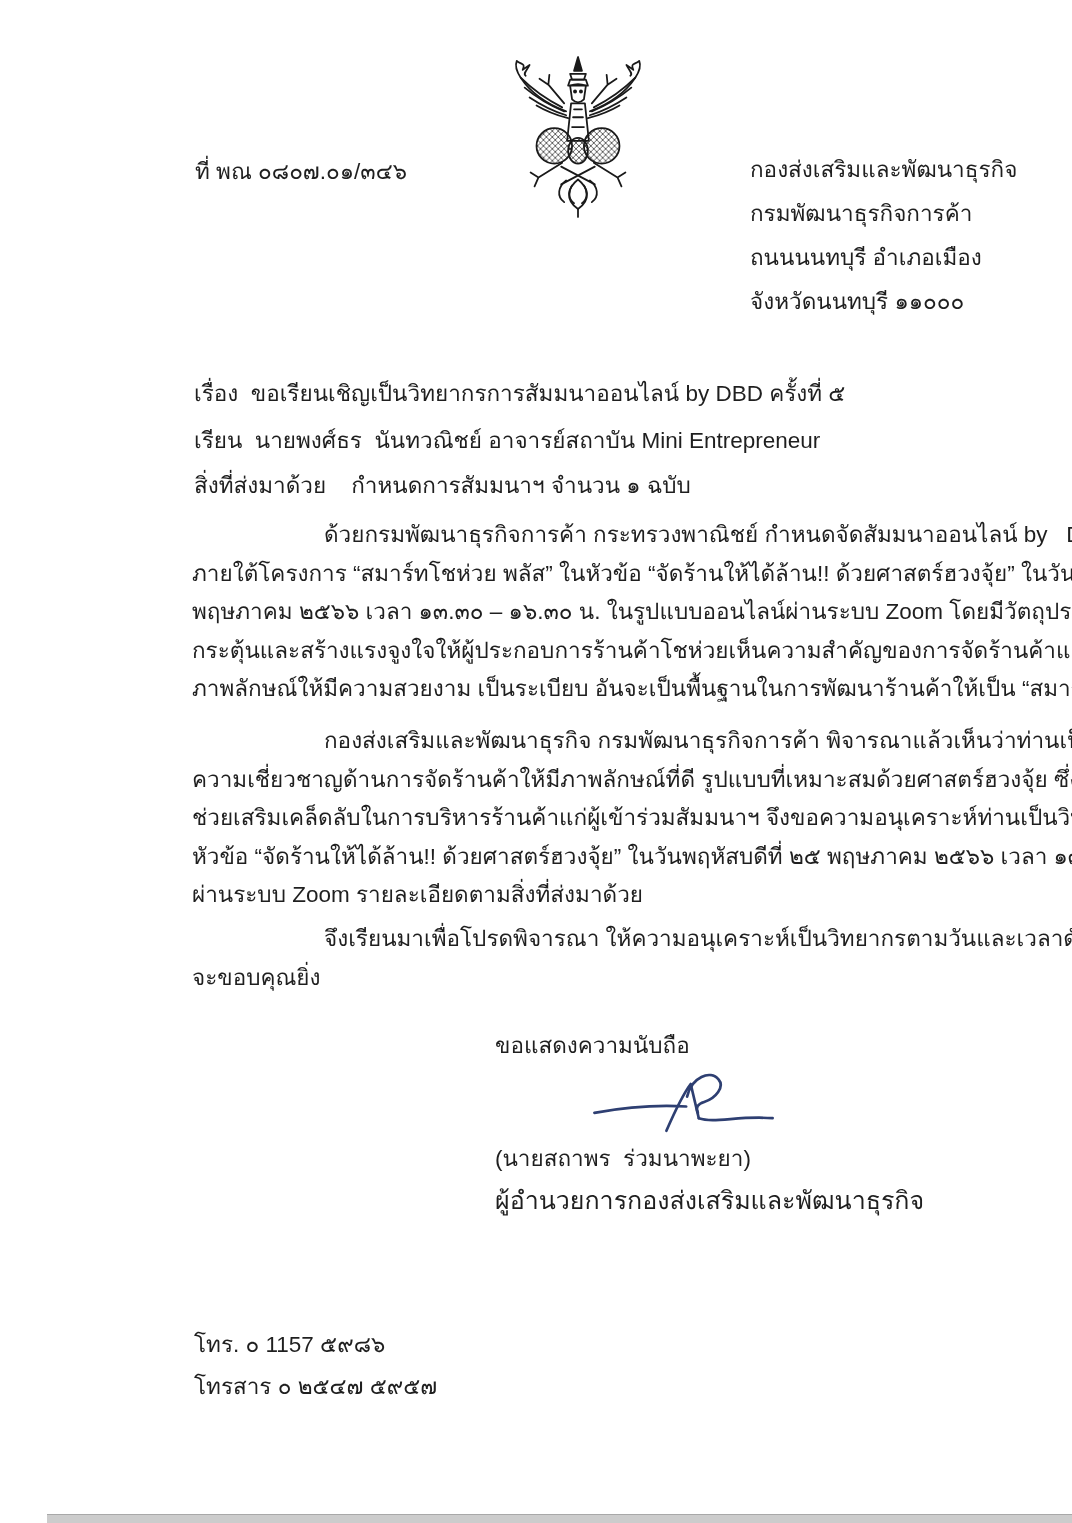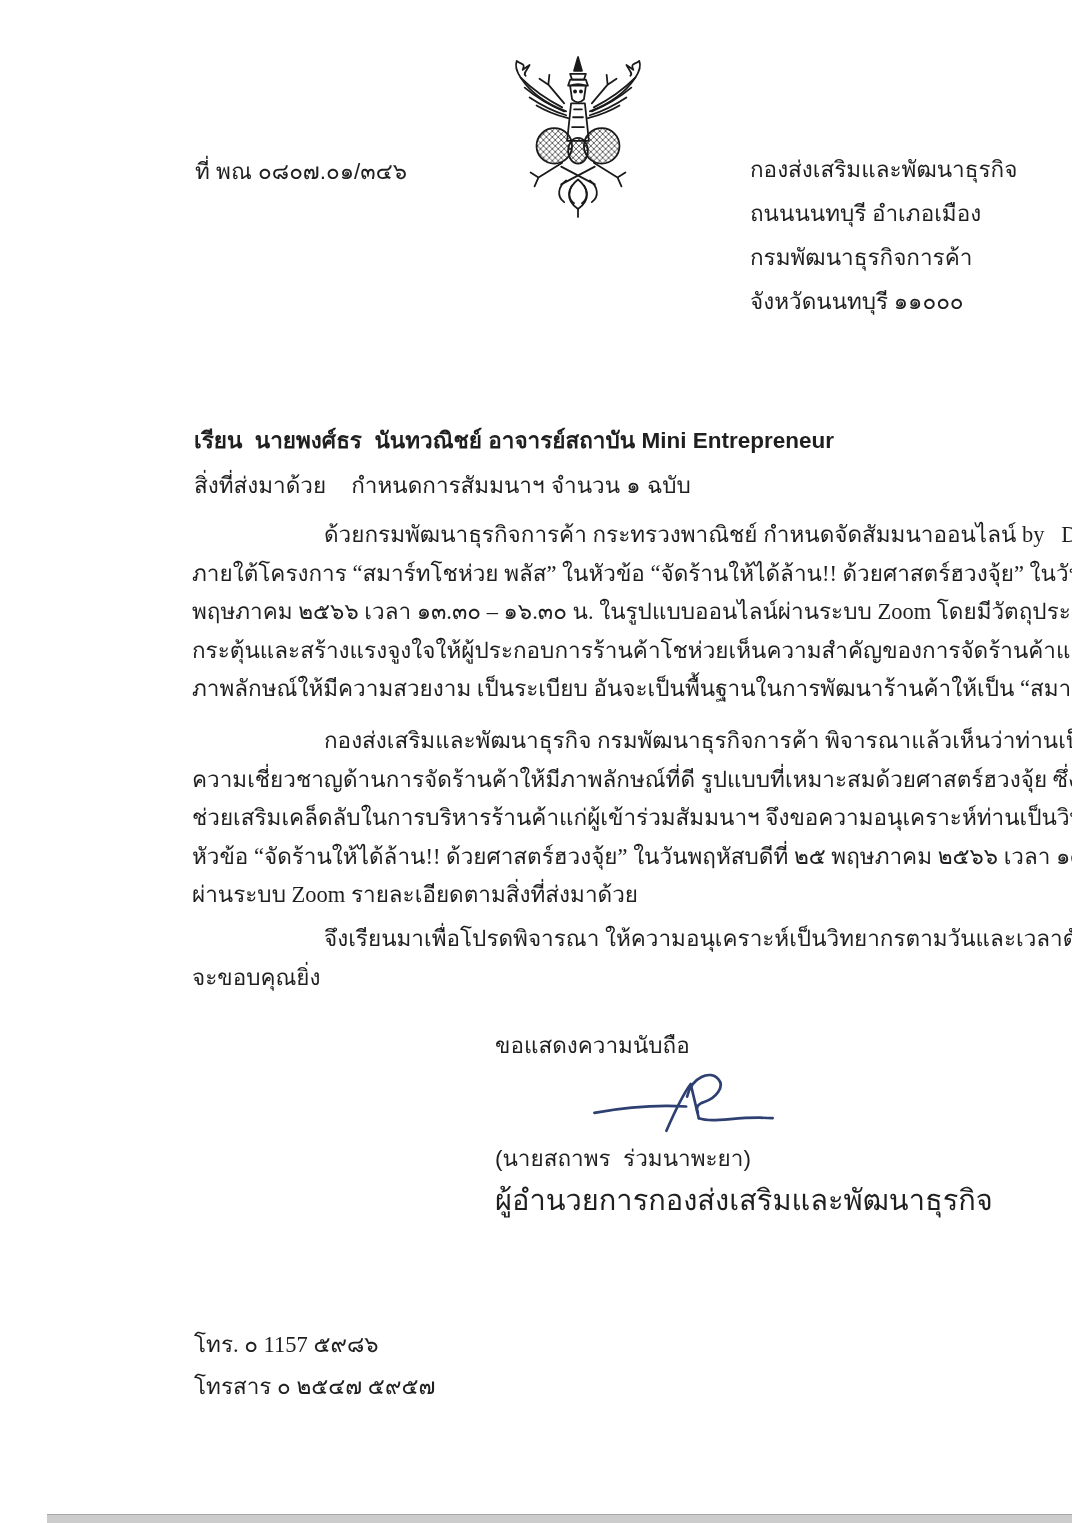--- a/index.html
+++ b/index.html
@@ -8,46 +8,46 @@
     width:1072px;height:1523px;
     background:#ffffff;
     font-family:"Liberation Sans","DejaVu Sans",sans-serif;
     color:#1f1f1f;
     overflow:hidden;
     margin-left:47px;
   }
   .abs{position:absolute;}
   .t{font-size:22.5px;line-height:40px;white-space:pre;}
   
-  .lines .tline{display:block;white-space:pre;font-size:22.5px;font-family:Liberation Serif, serif;}
+  .lines .tline{display:block;white-space:pre;font-size:22.5px;}
   .sender-block .tline{line-height:44px;}
   .para{width:866px;}
   .para .tline{line-height:38.6px;}
   .para .tline:first-child{text-indent:132px;}
   .footer-block .tline{line-height:42px;}
   
   #doc-number{left:148px;top:152px;}
   #garuda{left:452px;top:54px;}
   #sender{left:703px;top:148px;}
   #date-line{left:523px;top:328px;}
   
   #subject-line{left:147px;top:374px;}
-  #recipient-line{left:147px;top:421px;font-weight:bold;}
+  #recipient-line{left:147px;top:421px;}
   #attachment-line{left:147px;top:466px;}
   
   #para-1{left:145px;top:516px;}
   #para-2{left:145px;top:722px;}
   #para-3{left:145px;top:920px;}
   
   #closing{left:448px;top:1026px;width:385px;text-align:left;}
   #closing .salutation{font-size:22.5px;line-height:40px;white-space:pre;}
   #closing .signature{height:72px;color:#2e3f72;}
   #closing .signature svg{display:block;margin:0 auto;}
   #closing .signer-name{font-size:22.5px;line-height:42px;white-space:pre;}
-  #closing .signer-title{font-size:29px;line-height:40px;white-space:pre;}
+  #closing .signer-title{font-size:25px;line-height:40px;white-space:pre;}
   
   #footer{left:147px;top:1324px;}
   
   #bottom-edge{left:0;top:1514px;width:1072px;height:9px;background:#cccccc;border-top:1px solid #a8a8a8;}
 </style>
 </head>
 <body>
 
 <div class="page">
 
@@ -96,26 +96,27 @@
         <path d="M68 128 C60 134 58 144 66 150"></path>
         <path d="M92 128 C100 134 102 144 94 150"></path>
         <path d="M74 133 C70 139 70 147 76 151 M86 133 C90 139 90 147 84 151"></path>
         <path d="M80 157 L80 165"></path>
       </g>
     </svg>
   </div>
 
   <div class="abs lines sender-block" id="sender">
       <div class="tline">กองส่งเสริมและพัฒนาธุรกิจ</div>
+      <div class="tline">กรมพัฒนาธุรกิจการค้า</div>
       <div class="tline">ถนนนนทบุรี อำเภอเมือง</div>
-      <div class="tline">กรมพัฒนาธุรกิจการค้า</div>
       <div class="tline">จังหวัดนนทบุรี ๑๑๐๐๐</div>
     </div>
 
 
+  <div class="abs t" id="subject-line">เรื่อง  ขอเรียนเชิญเป็นวิทยากรการสัมมนาออนไลน์ by DBD ครั้งที่ ๕</div>
   <div class="abs t" id="recipient-line">เรียน  นายพงศ์ธร  นันทวณิชย์ อาจารย์สถาบัน Mini Entrepreneur</div>
   <div class="abs t" id="attachment-line">สิ่งที่ส่งมาด้วย    กำหนดการสัมมนาฯ จำนวน ๑ ฉบับ</div>
 
   <div class="abs lines para" id="para-1">
       <div class="tline">ด้วยกรมพัฒนาธุรกิจการค้า กระทรวงพาณิชย์ กำหนดจัดสัมมนาออนไลน์ by   DBD ครั้งที่ ๕</div>
       <div class="tline">ภายใต้โครงการ “สมาร์ทโชห่วย พลัส” ในหัวข้อ “จัดร้านให้ได้ล้าน!! ด้วยศาสตร์ฮวงจุ้ย” ในวันพฤหัสบดีที่ ๒๕</div>
       <div class="tline">พฤษภาคม ๒๕๖๖ เวลา ๑๓.๓๐ – ๑๖.๓๐ น. ในรูปแบบออนไลน์ผ่านระบบ Zoom โดยมีวัตถุประสงค์เพื่อ</div>
       <div class="tline">กระตุ้นและสร้างแรงจูงใจให้ผู้ประกอบการร้านค้าโชห่วยเห็นความสำคัญของการจัดร้านค้าและมีการปรับ</div>
       <div class="tline">ภาพลักษณ์ให้มีความสวยงาม เป็นระเบียบ อันจะเป็นพื้นฐานในการพัฒนาร้านค้าให้เป็น “สมาร์ทโชห่วย” ต่อไป</div>
     </div>

